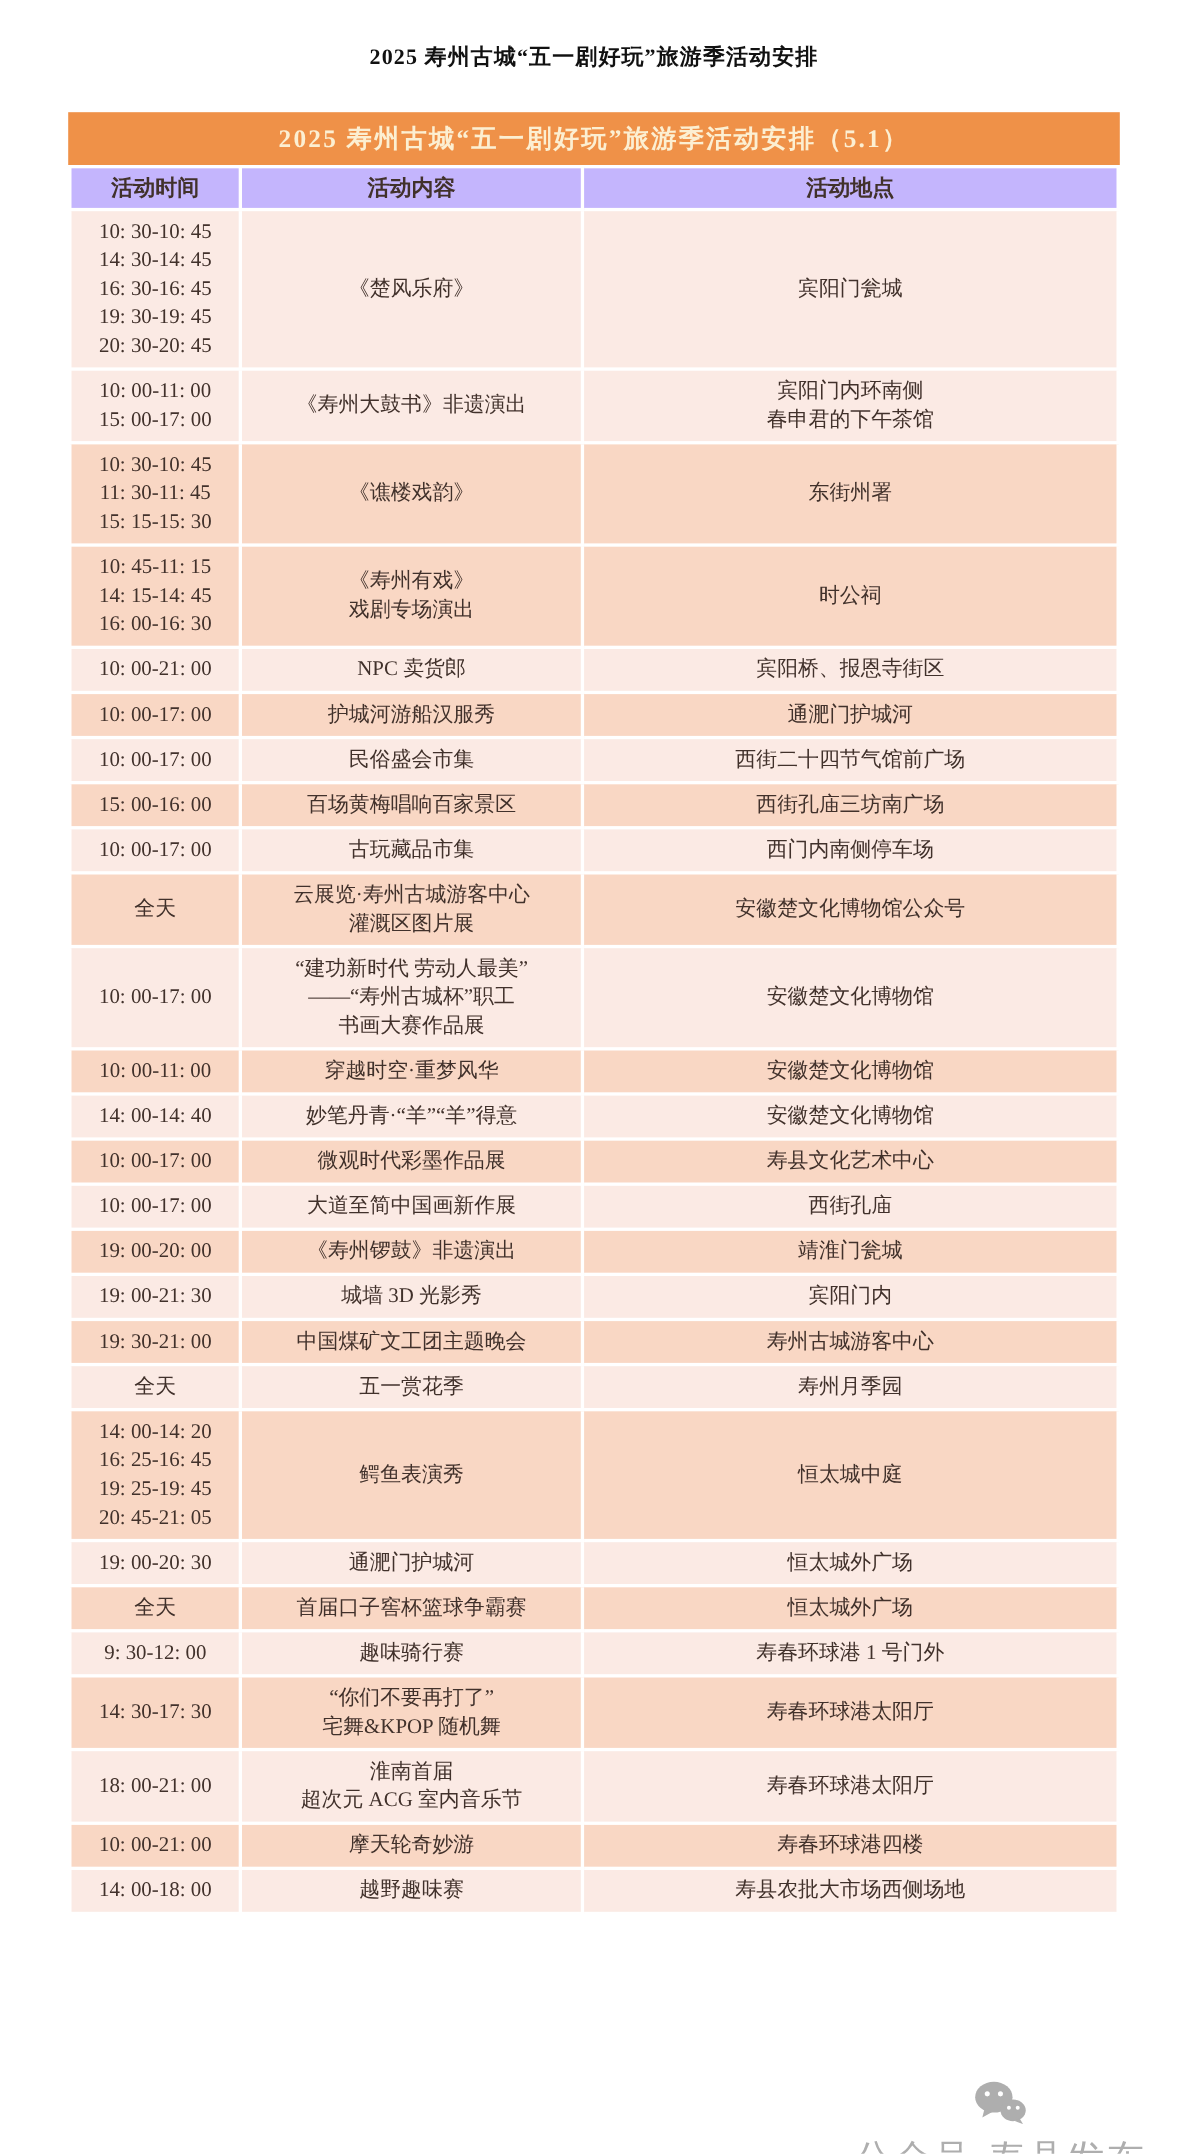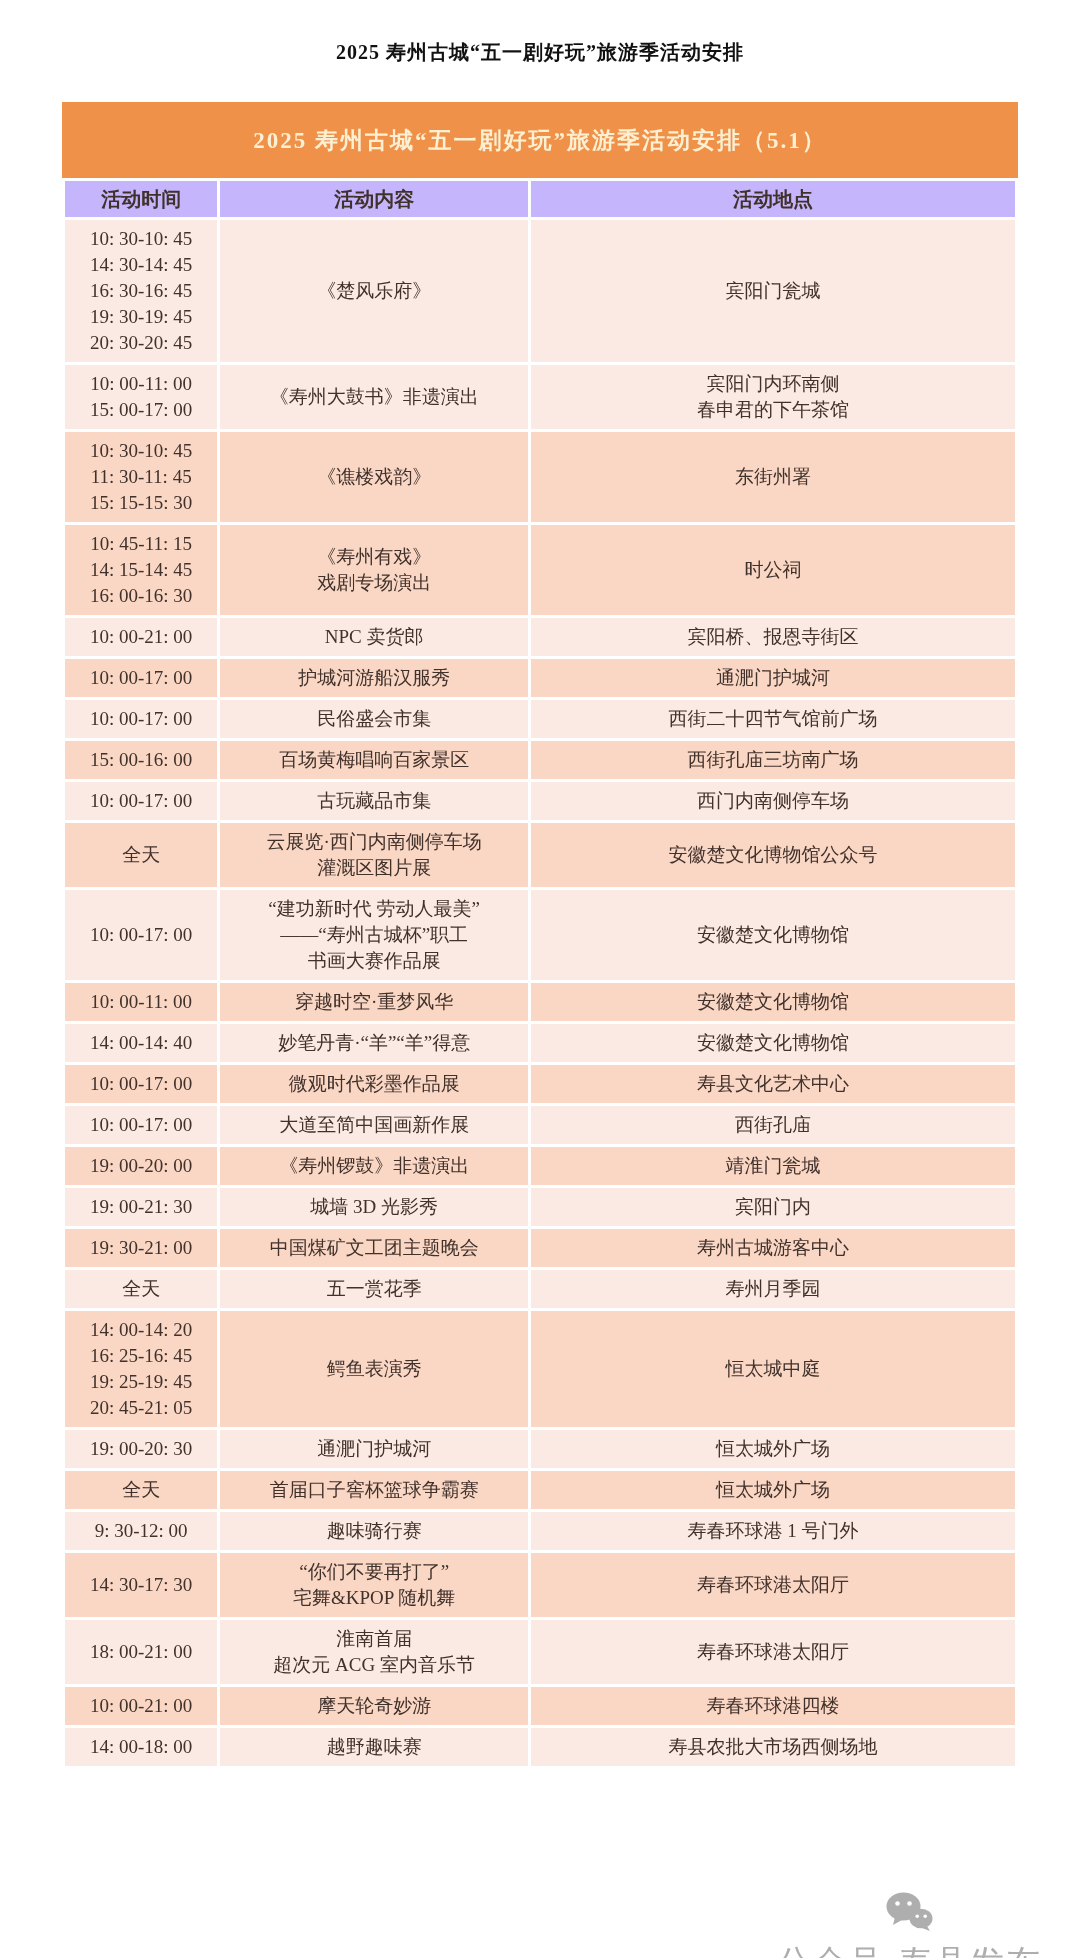--- a/index.html
+++ b/index.html
@@ -6,21 +6,21 @@
   body{
     width:1080px;height:1958px;background:#ffffff;position:relative;overflow:hidden;
     font-family:"Liberation Serif","DejaVu Serif",serif;
   }
   .page{padding:24px 62px 0 62px;}
   .title{
     margin:8px 0 0 0;text-align:center;font-size:20px;font-weight:bold;color:#111111;
     letter-spacing:1px;line-height:40px;
   }
   .banner{
-    margin-top:30px;height:76px;background:#EF9148;
+    margin-top:30px;height:48px;background:#EF9148;
     display:flex;align-items:center;justify-content:center;
     color:#FCEFD2;font-size:23px;font-weight:bold;letter-spacing:2px;
   }
   table.schedule{width:100%;border-collapse:collapse;table-layout:fixed;}
   col.c-time{width:16.3%;}
   col.c-content{width:32.6%;}
   col.c-location{width:51.1%;}
   th,td{
     border:3px solid #ffffff;text-align:center;vertical-align:middle;
     color:#41312B;font-size:19px;line-height:26px;padding:6px 4px;
@@ -170,21 +170,21 @@
           </td>
           <td>
             <div>西门内南侧停车场</div>
           </td>
         </tr>
         <tr class="dark">
           <td>
             <div>全天</div>
           </td>
           <td>
-            <div>云展览·西门内南侧停车场</div>
+            <div>云展览·寿州古城游客中心</div>
             <div>灌溉区图片展</div>
           </td>
           <td>
             <div>安徽楚文化博物馆公众号</div>
           </td>
         </tr>
         <tr class="light">
           <td>
             <div>10: 00-17: 00</div>
           </td>

